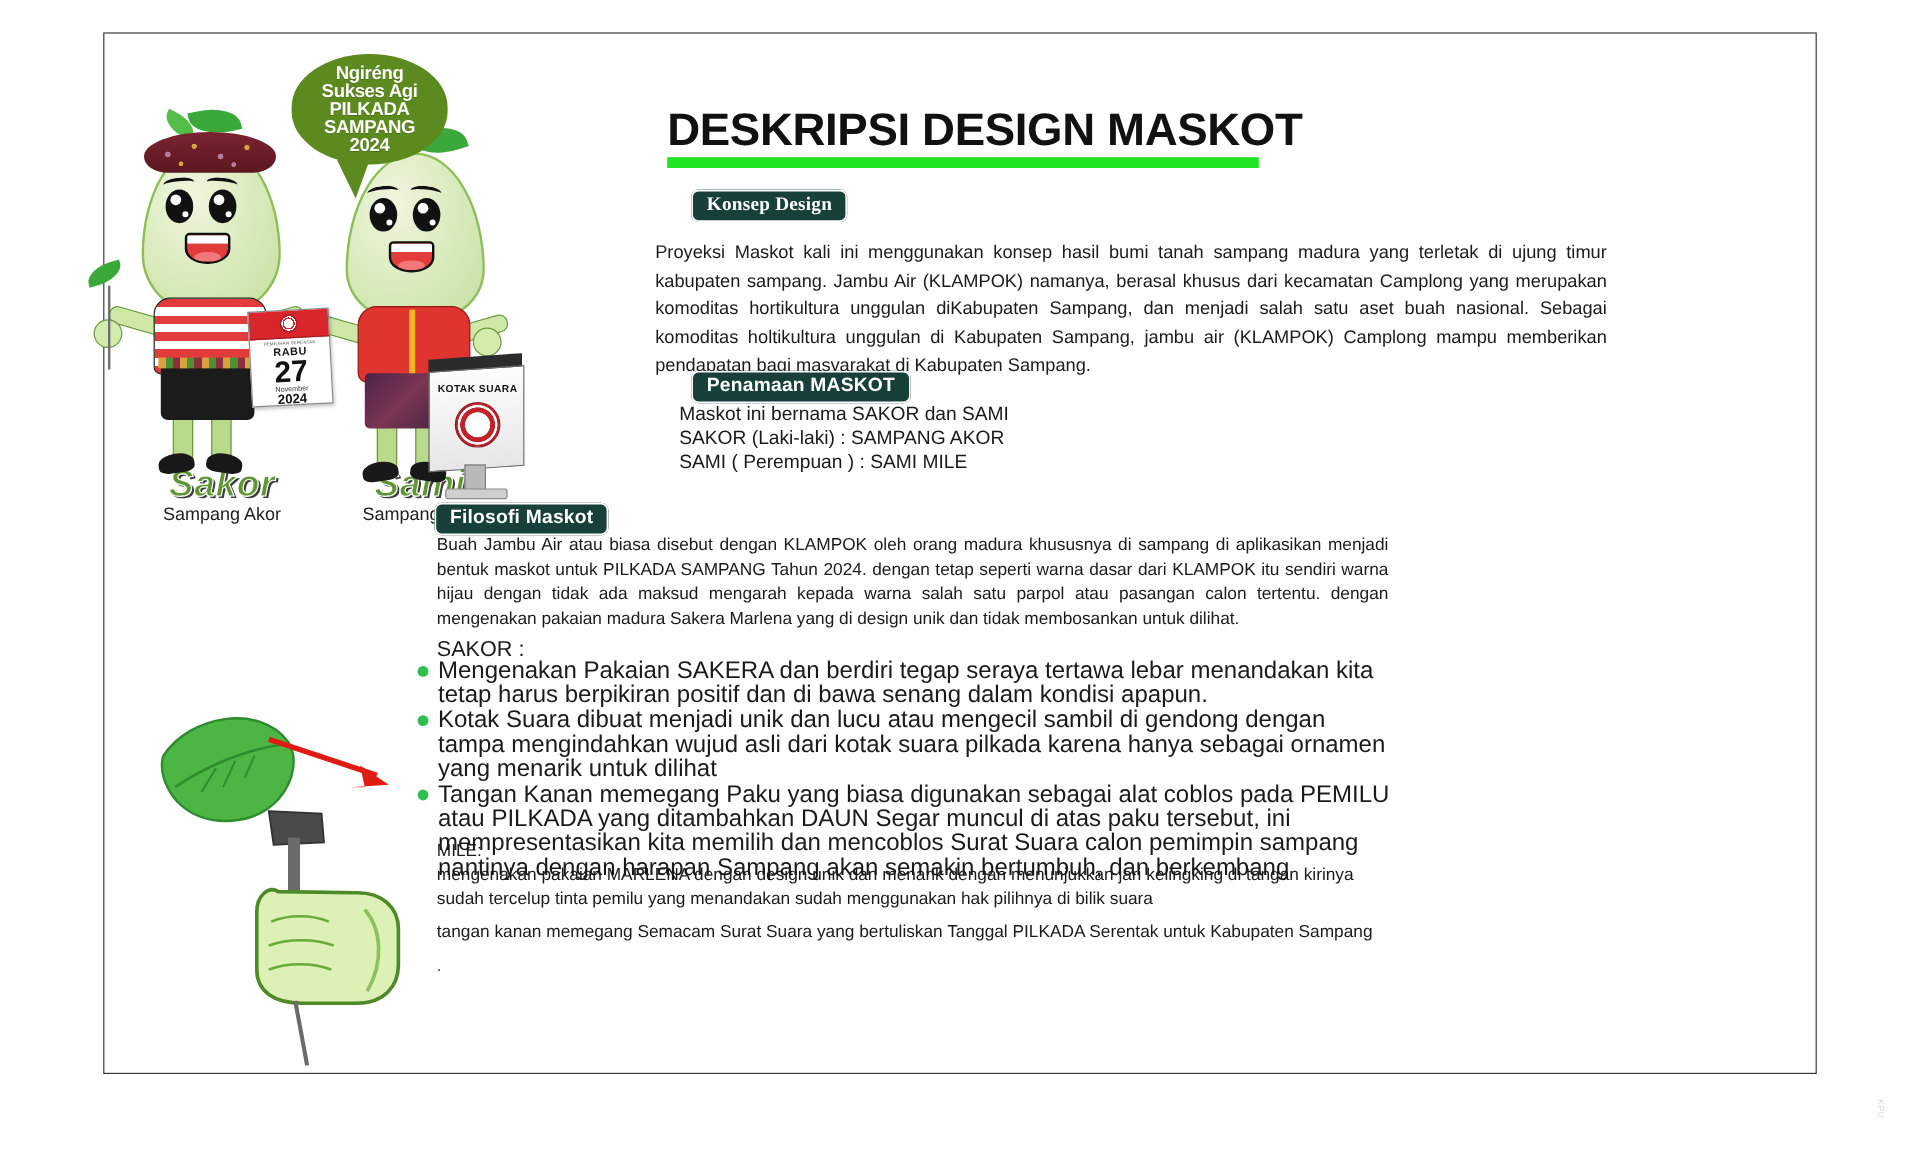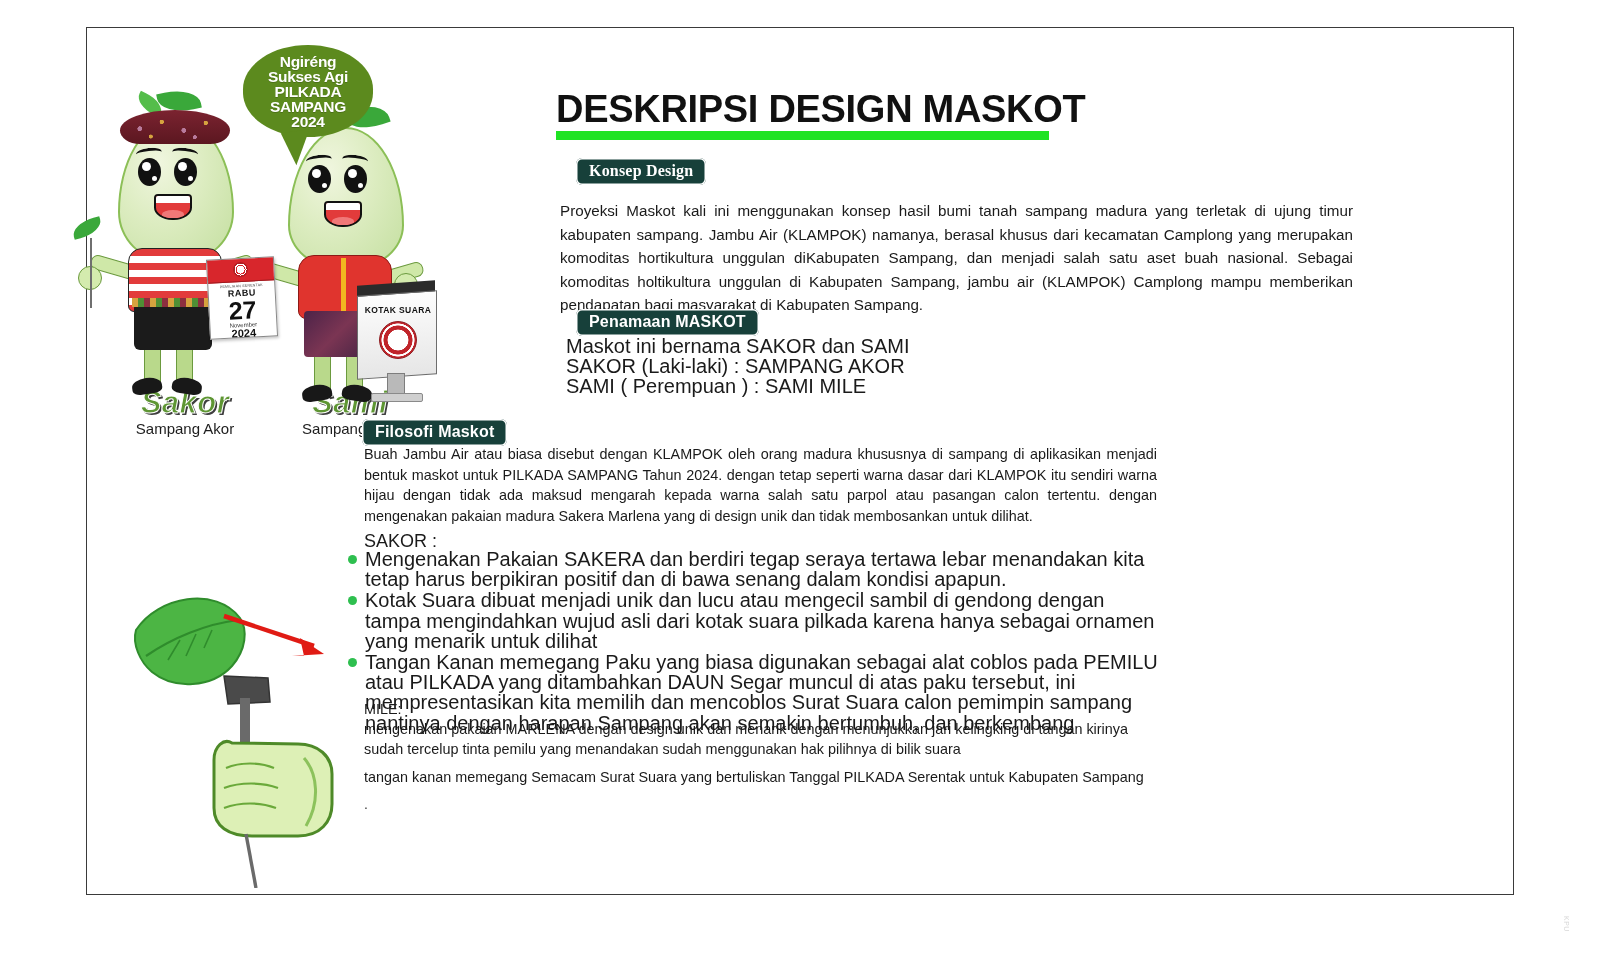--- a/index.html
+++ b/index.html
@@ -275,21 +275,21 @@
   }
   .cal-sub { font-size: 3.6px; text-align:center; color:#444; margin-top:2px; letter-spacing:.2px;}
   .cal-day { font-size: 9px; font-weight: bold; text-align:center; color:#111; letter-spacing:.5px;}
   .cal-num { font-size: 25px; font-weight: bold; text-align:center; color:#111; line-height:24px;}
   .cal-mon { font-size: 6px; text-align:center; color:#333; }
   .cal-year{ font-size: 11px; font-weight:bold; text-align:center; color:#111; line-height:11px;}
 
   
   .ballot-box {
     position: absolute;
-    left: 262px; top: 248px;
+    left: 262px; top: 262px;
     width: 86px; height: 92px;
     z-index: 7;
   }
   .ballot-box .bb-body {
     position:absolute; left:0; top:10px; width:78px; height:82px;
     background: linear-gradient(180deg,#fdfdfd 0%, #e6e6e6 100%);
     border: 1.4px solid #6d6d6d;
     transform: skewY(-4deg);
   }
   .ballot-box .bb-lid {
@@ -372,32 +372,32 @@
     letter-spacing: 0.2px;
     box-shadow: inset 0 0 0 1.5px #ffffff;
   }
 
   .badge-konsep   { position: absolute; left: 576px; top: 158px; font-family: Liberation Serif, serif; }
   .badge-penamaan { position: absolute; left: 576px; top: 309px; }
   .badge-filosofi { position: absolute; left: 362px; top: 419px; }
 
   .para-konsep {
     position: absolute;
-    left: 560px; top: 199px;
+    left: 546px; top: 199px;
     width: 793px;
     font-size: 15.2px;
     line-height: 23.5px;
     color: #1a1a1a;
     text-align: justify;
   }
 
   .penamaan-lines {
     position: absolute;
     left: 566px; top: 336px;
-    font-size: 20px;
+    font-size: 16px;
     line-height: 20px;
     color: #1a1a1a;
   }
 
   .para-filosofi {
     position: absolute;
     left: 364px; top: 444px;
     width: 793px;
     font-size: 14.4px;
     line-height: 20.5px;

